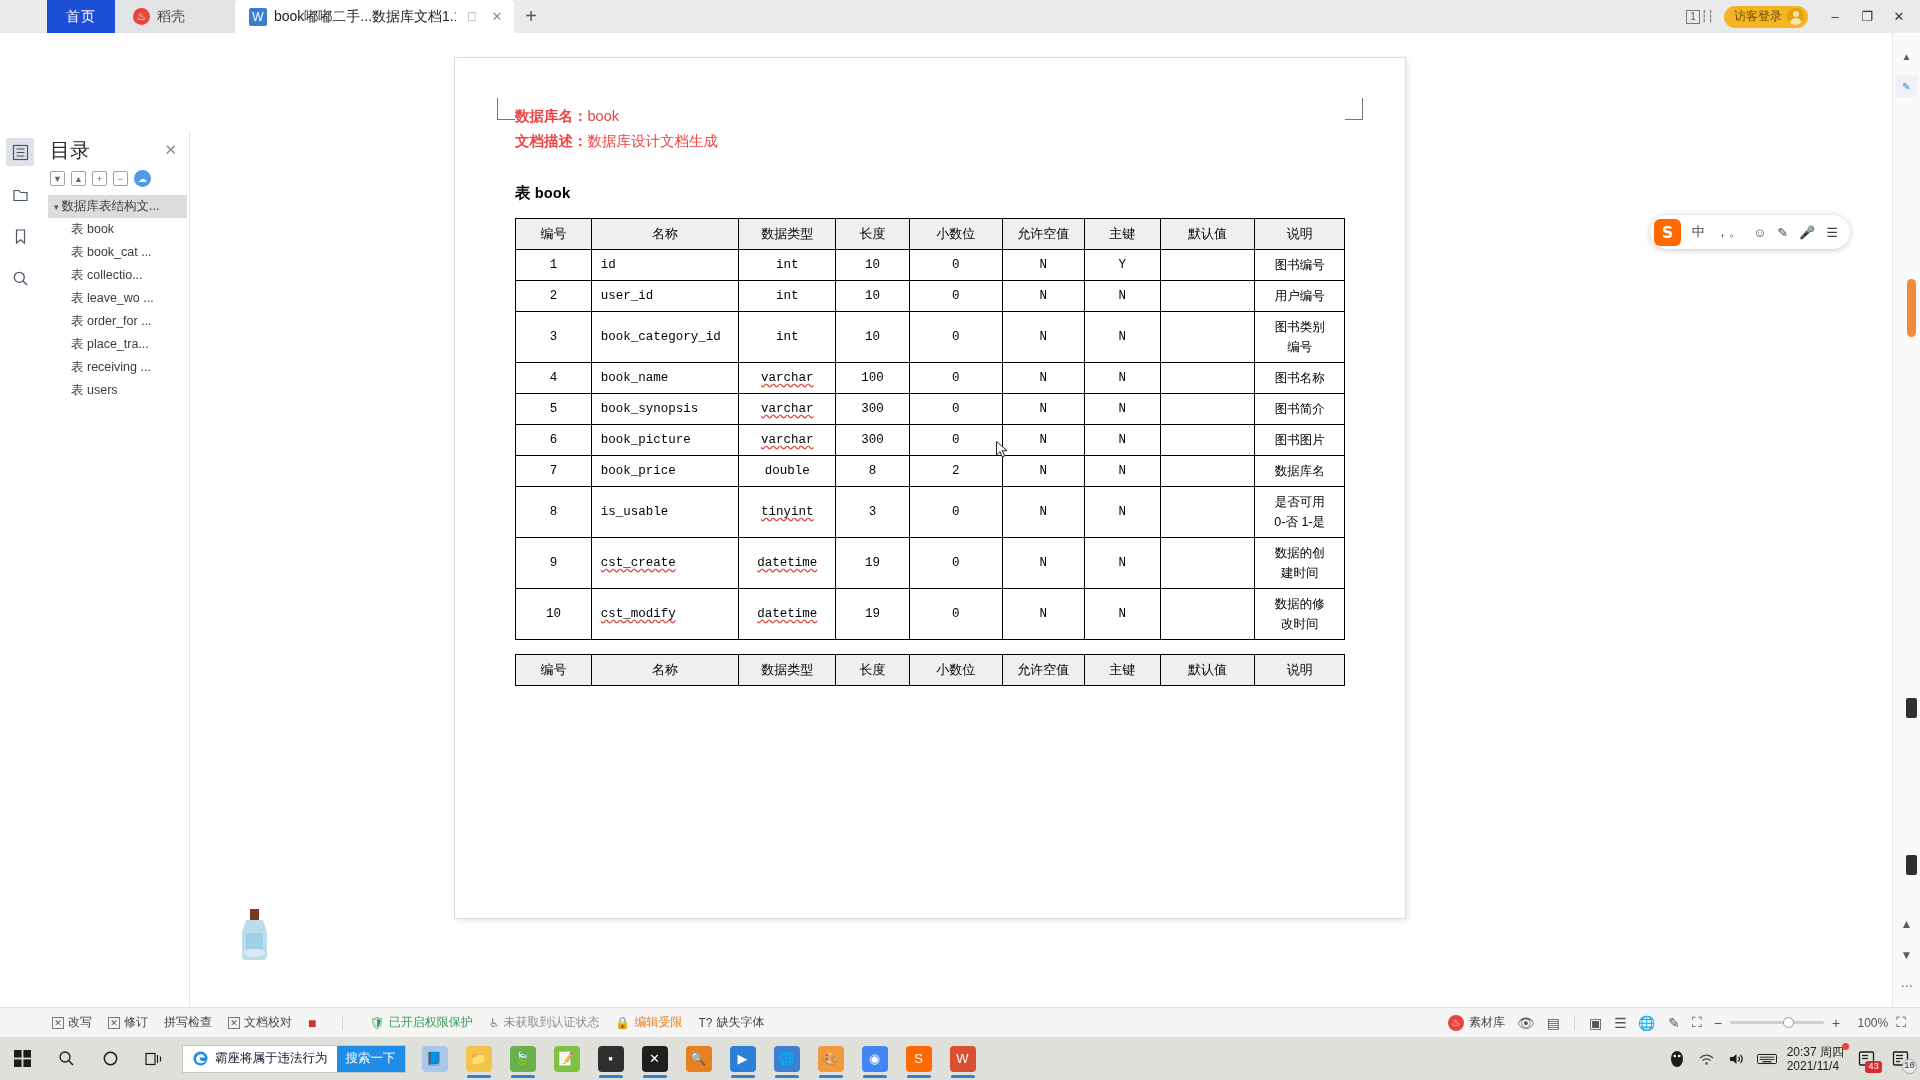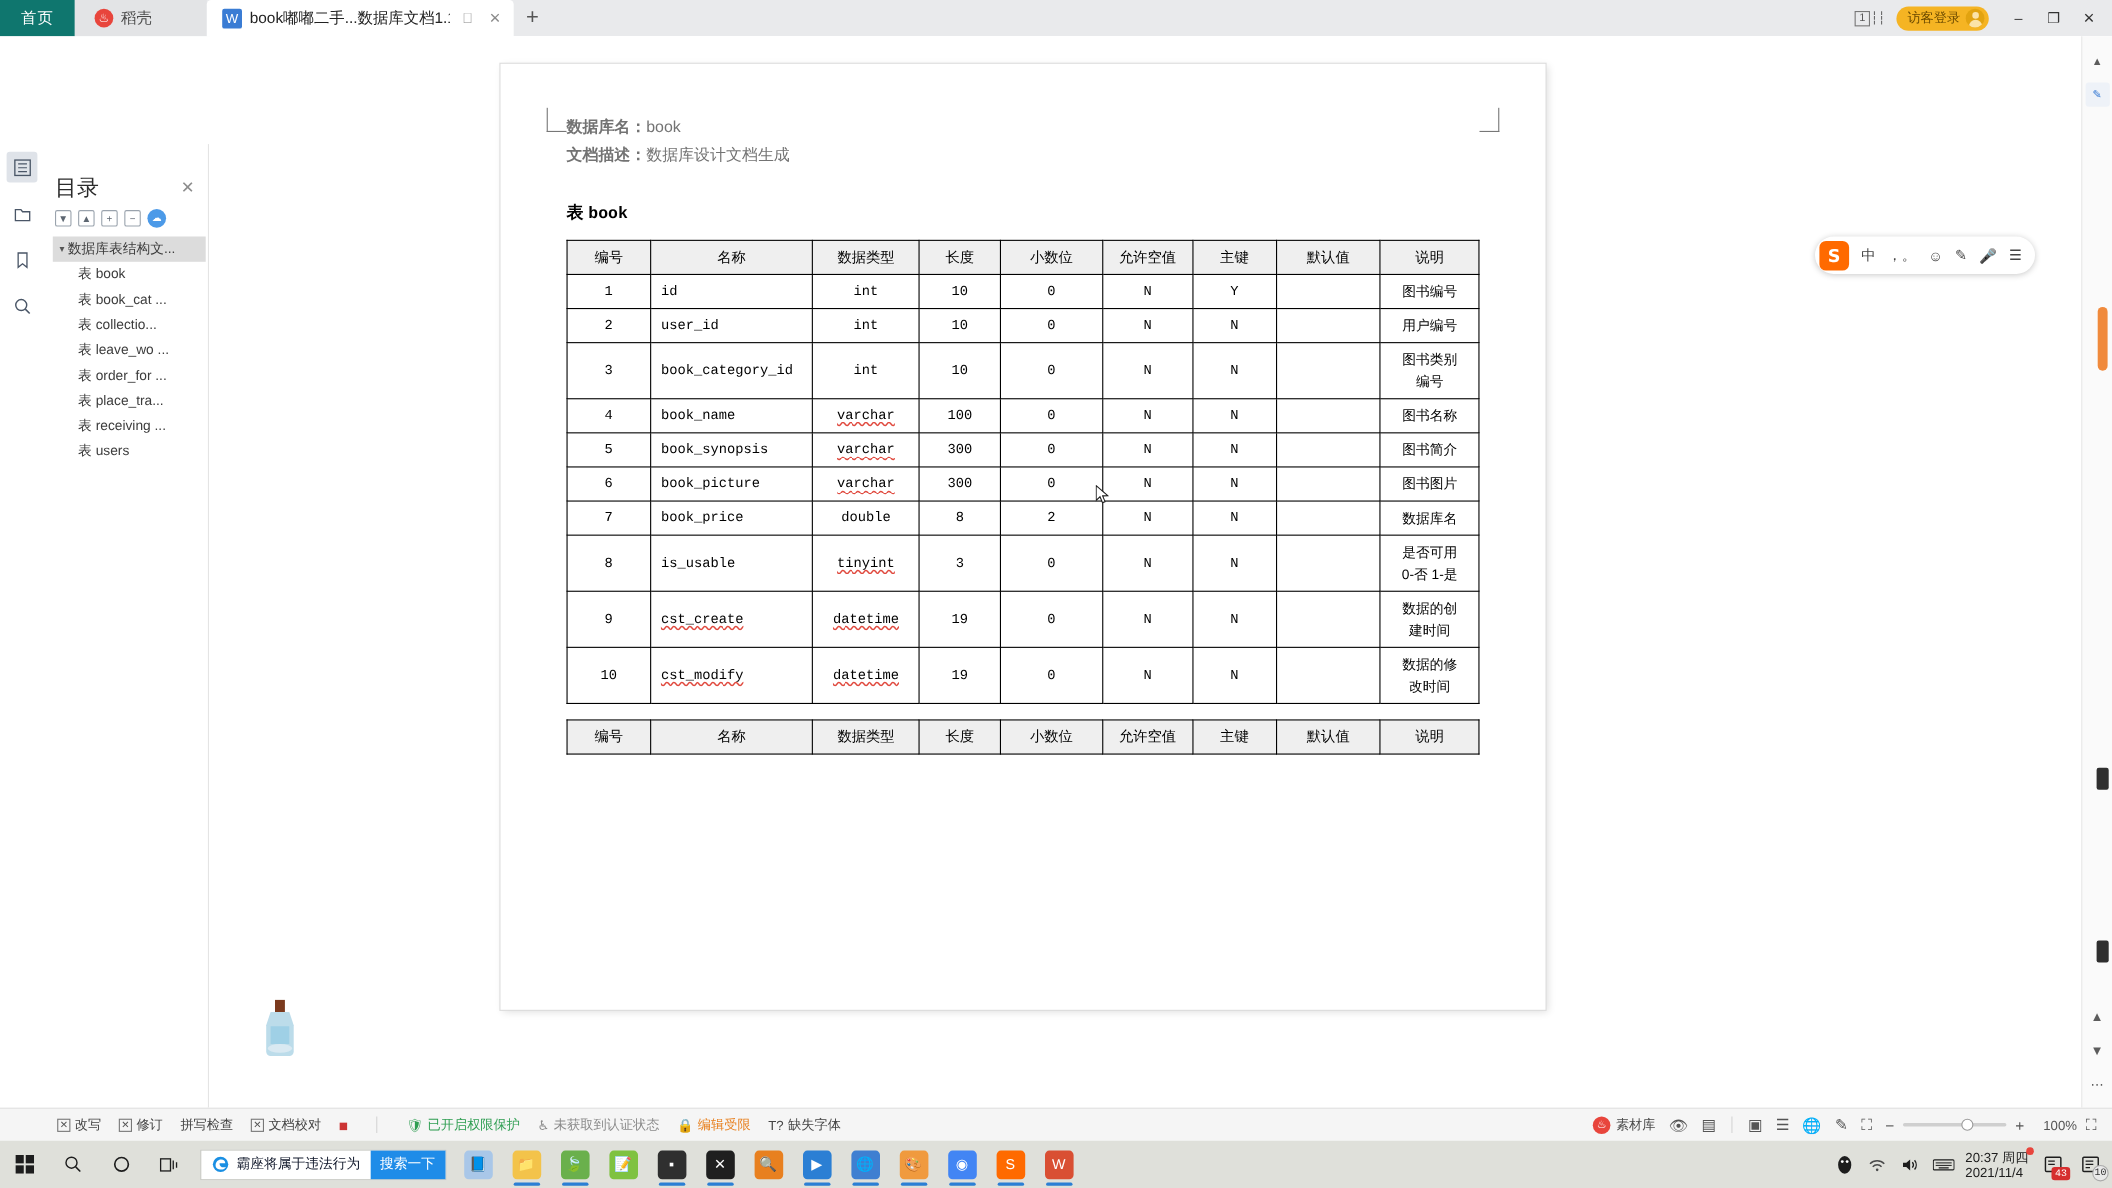--- a/index.html
+++ b/index.html
@@ -13,23 +13,23 @@
   }
 
   
   .titlebar {
     height: 33px; width: 100%;
     background: #e9eaec;
     display: flex; align-items: flex-end;
     position: relative;
   }
   .tab-home {
-    width: 68px; height: 33px; background: #0f766e; color: #fff;
+    width: 68px; height: 33px; background: #1d4ed8; color: #fff;
     display: flex; align-items: center; justify-content: center;
-    font-size: 14px; letter-spacing: 1px;
+    font-size: 14px; letter-spacing: 1px; margin-left: 47px;
   }
   .tab-dao {
     width: 120px; height: 33px; background: #e3e4e6; color: #4a4a4a;
     display: flex; align-items: center; gap: 7px; padding-left: 18px;
     font-size: 14px;
   }
   .dao-icon {
     width: 17px; height: 17px; border-radius: 50%;
     background: #e8453c; color: #fff; font-size: 11px;
     display: flex; align-items: center; justify-content: center;
@@ -110,21 +110,20 @@
 
   
   .outline {
     position: absolute; left: 40px; top: 98px; width: 150px; bottom: 0;
     background: #fff;
     border-right: 1px solid #e4e4e4;
   }
   .outline-head {
     display: flex; align-items: flex-start; justify-content: space-between;
     padding: 6px 8px 0 10px;
-    margin-top: 20px;
   }
   .outline-title { font-size: 20px; color: #2b2b2b; font-weight: 400; }
   .outline-close { color: #8d8d8d; font-size: 15px; cursor: pointer; padding: 4px; }
   .outline-tools {
     display: flex; align-items: center; gap: 6px; padding: 6px 0 8px 10px;
   }
   .otool {
     width: 15px; height: 15px; border: 1px solid #9aa3ad; border-radius: 2px;
     display: flex; align-items: center; justify-content: center;
     font-size: 9px; color: #5d6671; cursor: pointer; background: #fff;
@@ -158,21 +157,21 @@
     position: absolute; width: 18px; height: 22px; top: 40px;
   }
   .crop-tl { left: 42px; border-left: 1.5px solid #777; border-bottom: 1.5px solid #777; }
   .crop-tr { right: 42px; border-right: 1.5px solid #777; border-bottom: 1.5px solid #777; }
   .doc-body { padding: 0 60px; }
   .doc-h1 {
     font-family: "DejaVu Serif", "Liberation Serif", serif;
     font-size: 36px; text-align: center; margin-top: 88px; letter-spacing: 2px;
     color: #000; font-weight: 400;
   }
-  .meta { margin-top: 46px; font-size: 14.5px; line-height: 24.5px; color: #737373; }
+  .meta { margin-top: 46px; font-size: 14.5px; line-height: 24.5px; color: #ef4444; }
   .meta .k { font-weight: bold; }
   .meta .v { font-family: "Liberation Sans", sans-serif; }
   .sec-title {
     margin-top: 30px; font-size: 15.5px; font-weight: bold; color: #000;
   }
   .sec-title .mono { font-family: "Liberation Mono", monospace; font-size: 15px; }
 
   table.dbtable {
     margin-top: 14px; border-collapse: collapse; width: 100%;
     font-size: 12.5px; color: #000;

